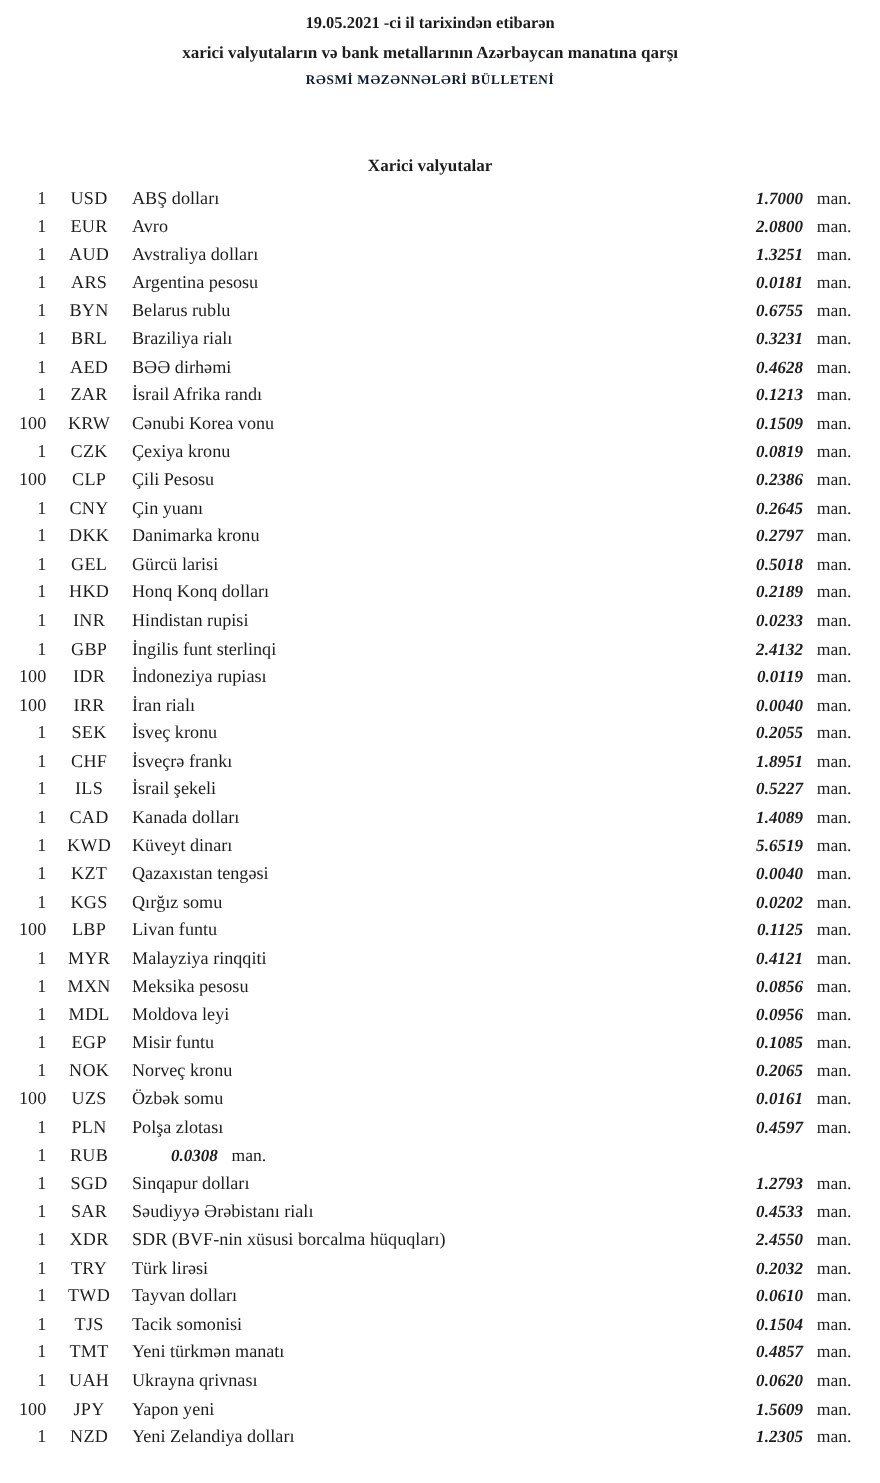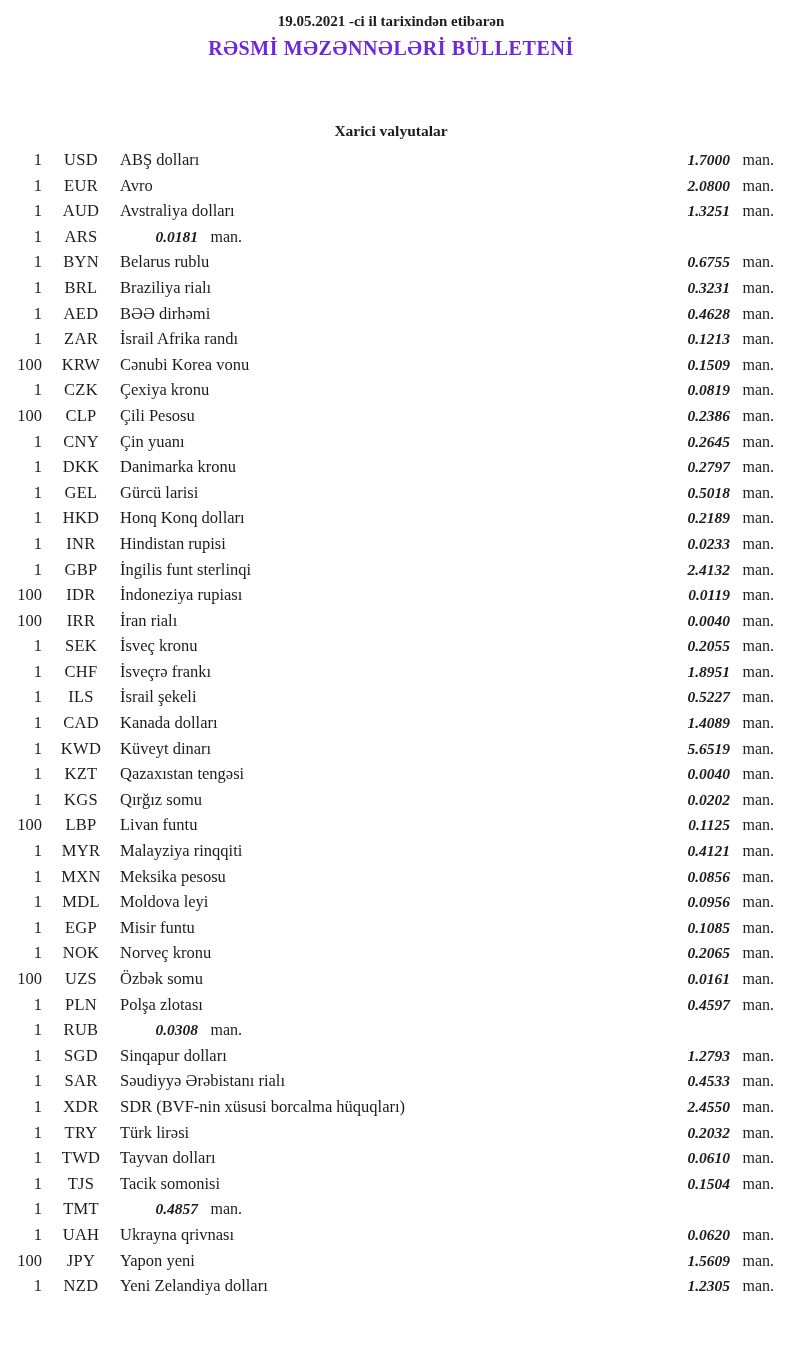--- a/index.html
+++ b/index.html
@@ -24,25 +24,25 @@
     font-size: 15px;
     font-weight: bold;
     margin-top: 1px;
   }
   .subtitle-line {
     font-size: 15.5px;
     font-weight: bold;
     margin-top: 10px;
   }
   .bulletin-title {
-    font-size: 20px;
+    font-size: 12px;
     font-weight: bold;
     margin-top: 7px;
     letter-spacing: 0.6px;
-    color: #6d28d9;
+    color: #0f172a;
   }
   .section-heading {
     text-align: center;
     font-size: 15.5px;
     font-weight: bold;
     margin-top: 62px;
     margin-bottom: 7px;
   }
 
   .rates-table { width: 100%; }
@@ -85,20 +85,21 @@
     flex: 0 0 auto;
     font-size: 16px;
   }
 </style>
 </head>
 <body>
 
 <div class="page">
   <div class="header">
     <div class="date-line">19.05.2021 -ci il tarixindən etibarən</div>
+    <div class="subtitle-line">xarici valyutaların və bank metallarının Azərbaycan manatına qarşı</div>
     <div class="bulletin-title">RƏSMİ MƏZƏNNƏLƏRİ BÜLLETENİ</div>
   </div>
 
   <div class="section-heading">Xarici valyutalar</div>
 
   <div class="rates-table" id="rates-table">
   <div class="row">
     <span class="qty">1</span>
     <span class="code">USD</span>
     <span class="name">ABŞ dolları</span>
@@ -118,20 +119,21 @@
     <span class="qty">1</span>
     <span class="code">AUD</span>
     <span class="name">Avstraliya dolları</span>
     <span class="rate">1.3251</span>
     <span class="unit">man.</span>
   </div>
 
   <div class="row">
     <span class="qty">1</span>
     <span class="code">ARS</span>
+    <span class="name">Argentina pesosu</span>
     <span class="rate">0.0181</span>
     <span class="unit">man.</span>
   </div>
 
   <div class="row">
     <span class="qty">1</span>
     <span class="code">BYN</span>
     <span class="name">Belarus rublu</span>
     <span class="rate">0.6755</span>
     <span class="unit">man.</span>
@@ -420,20 +422,21 @@
     <span class="qty">1</span>
     <span class="code">TJS</span>
     <span class="name">Tacik somonisi</span>
     <span class="rate">0.1504</span>
     <span class="unit">man.</span>
   </div>
 
   <div class="row">
     <span class="qty">1</span>
     <span class="code">TMT</span>
+    <span class="name">Yeni türkmən manatı</span>
     <span class="rate">0.4857</span>
     <span class="unit">man.</span>
   </div>
 
   <div class="row">
     <span class="qty">1</span>
     <span class="code">UAH</span>
     <span class="name">Ukrayna qrivnası</span>
     <span class="rate">0.0620</span>
     <span class="unit">man.</span>

